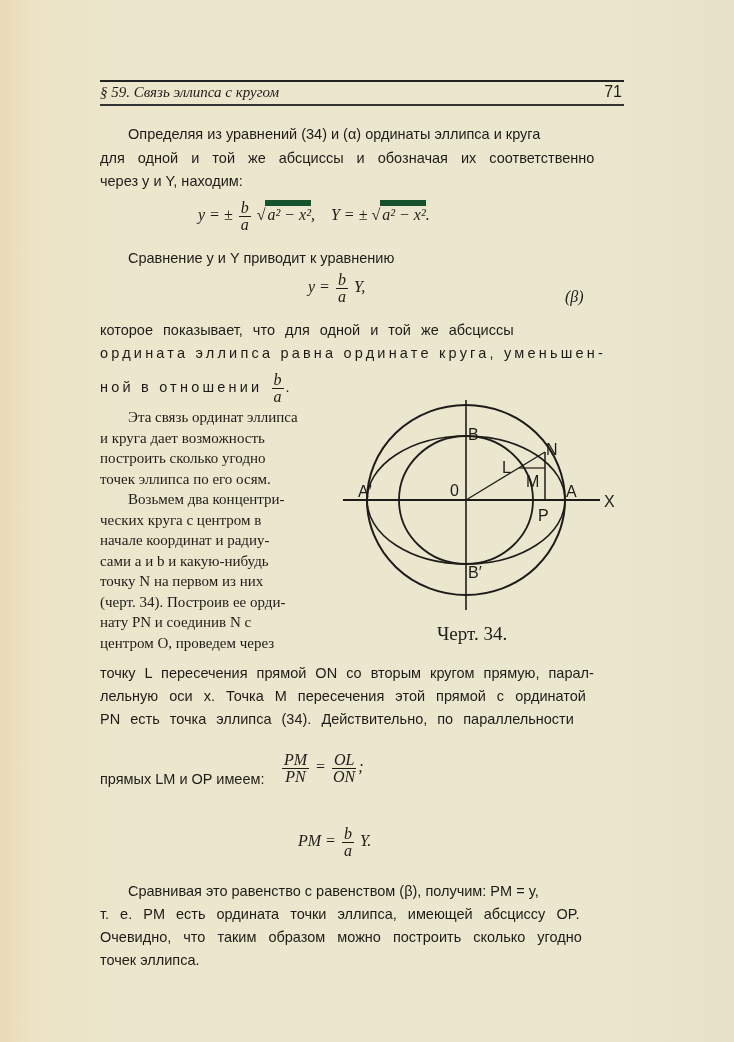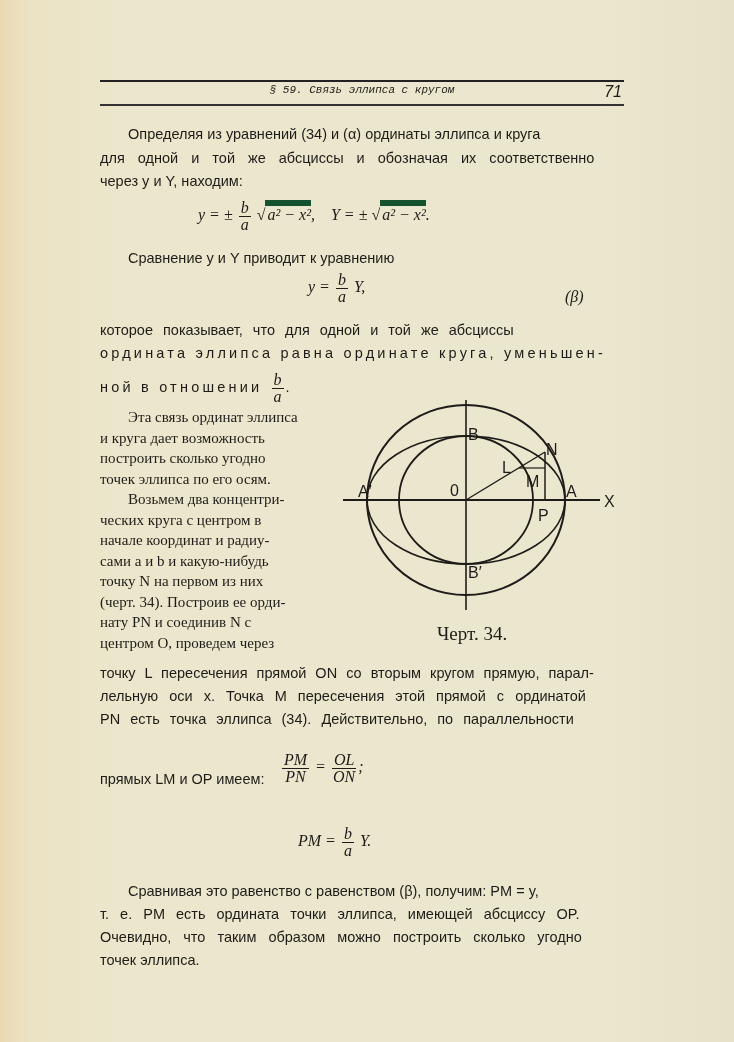--- a/index.html
+++ b/index.html
@@ -8,26 +8,26 @@
     background: linear-gradient(90deg, #ead9b4 0px, #ece3c4 30px, #ebe6cc 120px, #ebe7cf 600px, #e6e2c8 734px);
     font-family: "Liberation Serif", "DejaVu Serif", serif;
     color:#1e1c18;
     position:relative;
   }
   .page { position:absolute; left:0; top:0; width:734px; height:1042px; }
   .rule { position:absolute; left:100px; width:524px; background:#222; }
   .rule.top { top:80px; height:2px; }
   .rule.bot { top:104px; height:2px; background:#333; }
   .header-title {
-    position:absolute; top:84px; left:100px; width:524px; text-align:center;
-    font-family:Liberation Mono, monospace; font-style:italic; font-size:11px;
+    position:absolute; top:84px; left:100px; width:524px; text-align:left;
+    font-family:Liberation Serif, serif; font-style:italic; font-size:15px;
   }
   .header-num {
     position:absolute; top:83px; right:112px;
-    font-family:"Liberation Sans","DejaVu Sans",sans-serif; font-style:italic; font-size:16px;
+    font-family:"Liberation Sans","DejaVu Sans",sans-serif; font-size:16px;
   }
   .line { position:absolute; left:100px; width:524px; font-family:"Liberation Sans","DejaVu Sans",sans-serif; font-size:14.5px; white-space:nowrap; }
   .just { display:flex; justify-content:space-between; }
   .spaced { letter-spacing:3.2px; }
   .math { font-family:"Liberation Serif","DejaVu Serif",serif; font-style:italic; font-size:16px; }
   .frac { display:inline-flex; flex-direction:column; align-items:center; vertical-align:middle; margin:0 2px; }
   .frac .n { border-bottom:1px solid #1e1c18; padding:0 2px; line-height:16px; }
   .frac .d { line-height:16px; }
   .eqlabel { position:absolute; font-family:"Liberation Serif",serif; font-style:italic; font-size:16px; }
   .col { position:absolute; left:100px; width:200px; font-family:"Liberation Serif","DejaVu Serif",serif; font-size:15px; }

